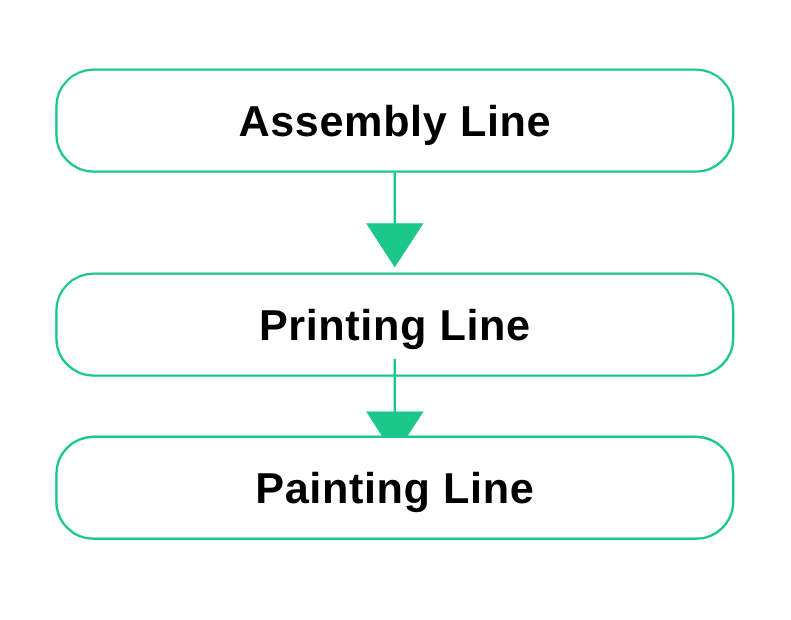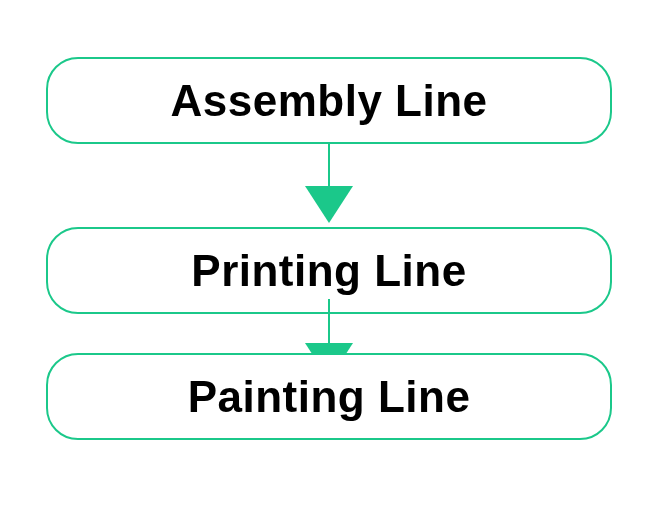--- a/index.html
+++ b/index.html
@@ -28,24 +28,24 @@
     box-sizing: border-box;
     background: var(--bg);
     border: 2px solid var(--accent);
     border-radius: 32px;
     display: flex;
     align-items: center;
     justify-content: center;
   }
   .node-1 { top: 57px; }
   .node-2 { top: 227px; }
-  .node-3 { top: 353px; }
+  .node-3 { top: 363px; }
   .node-label {
     color: var(--text);
-    font-size: 44px;
+    font-size: 36px;
     font-weight: 700;
     line-height: 1;
     white-space: nowrap;
     letter-spacing: 0.5px;
   }
   .arrow {
     position: absolute;
     left: 303px;
     pointer-events: none;
   }

